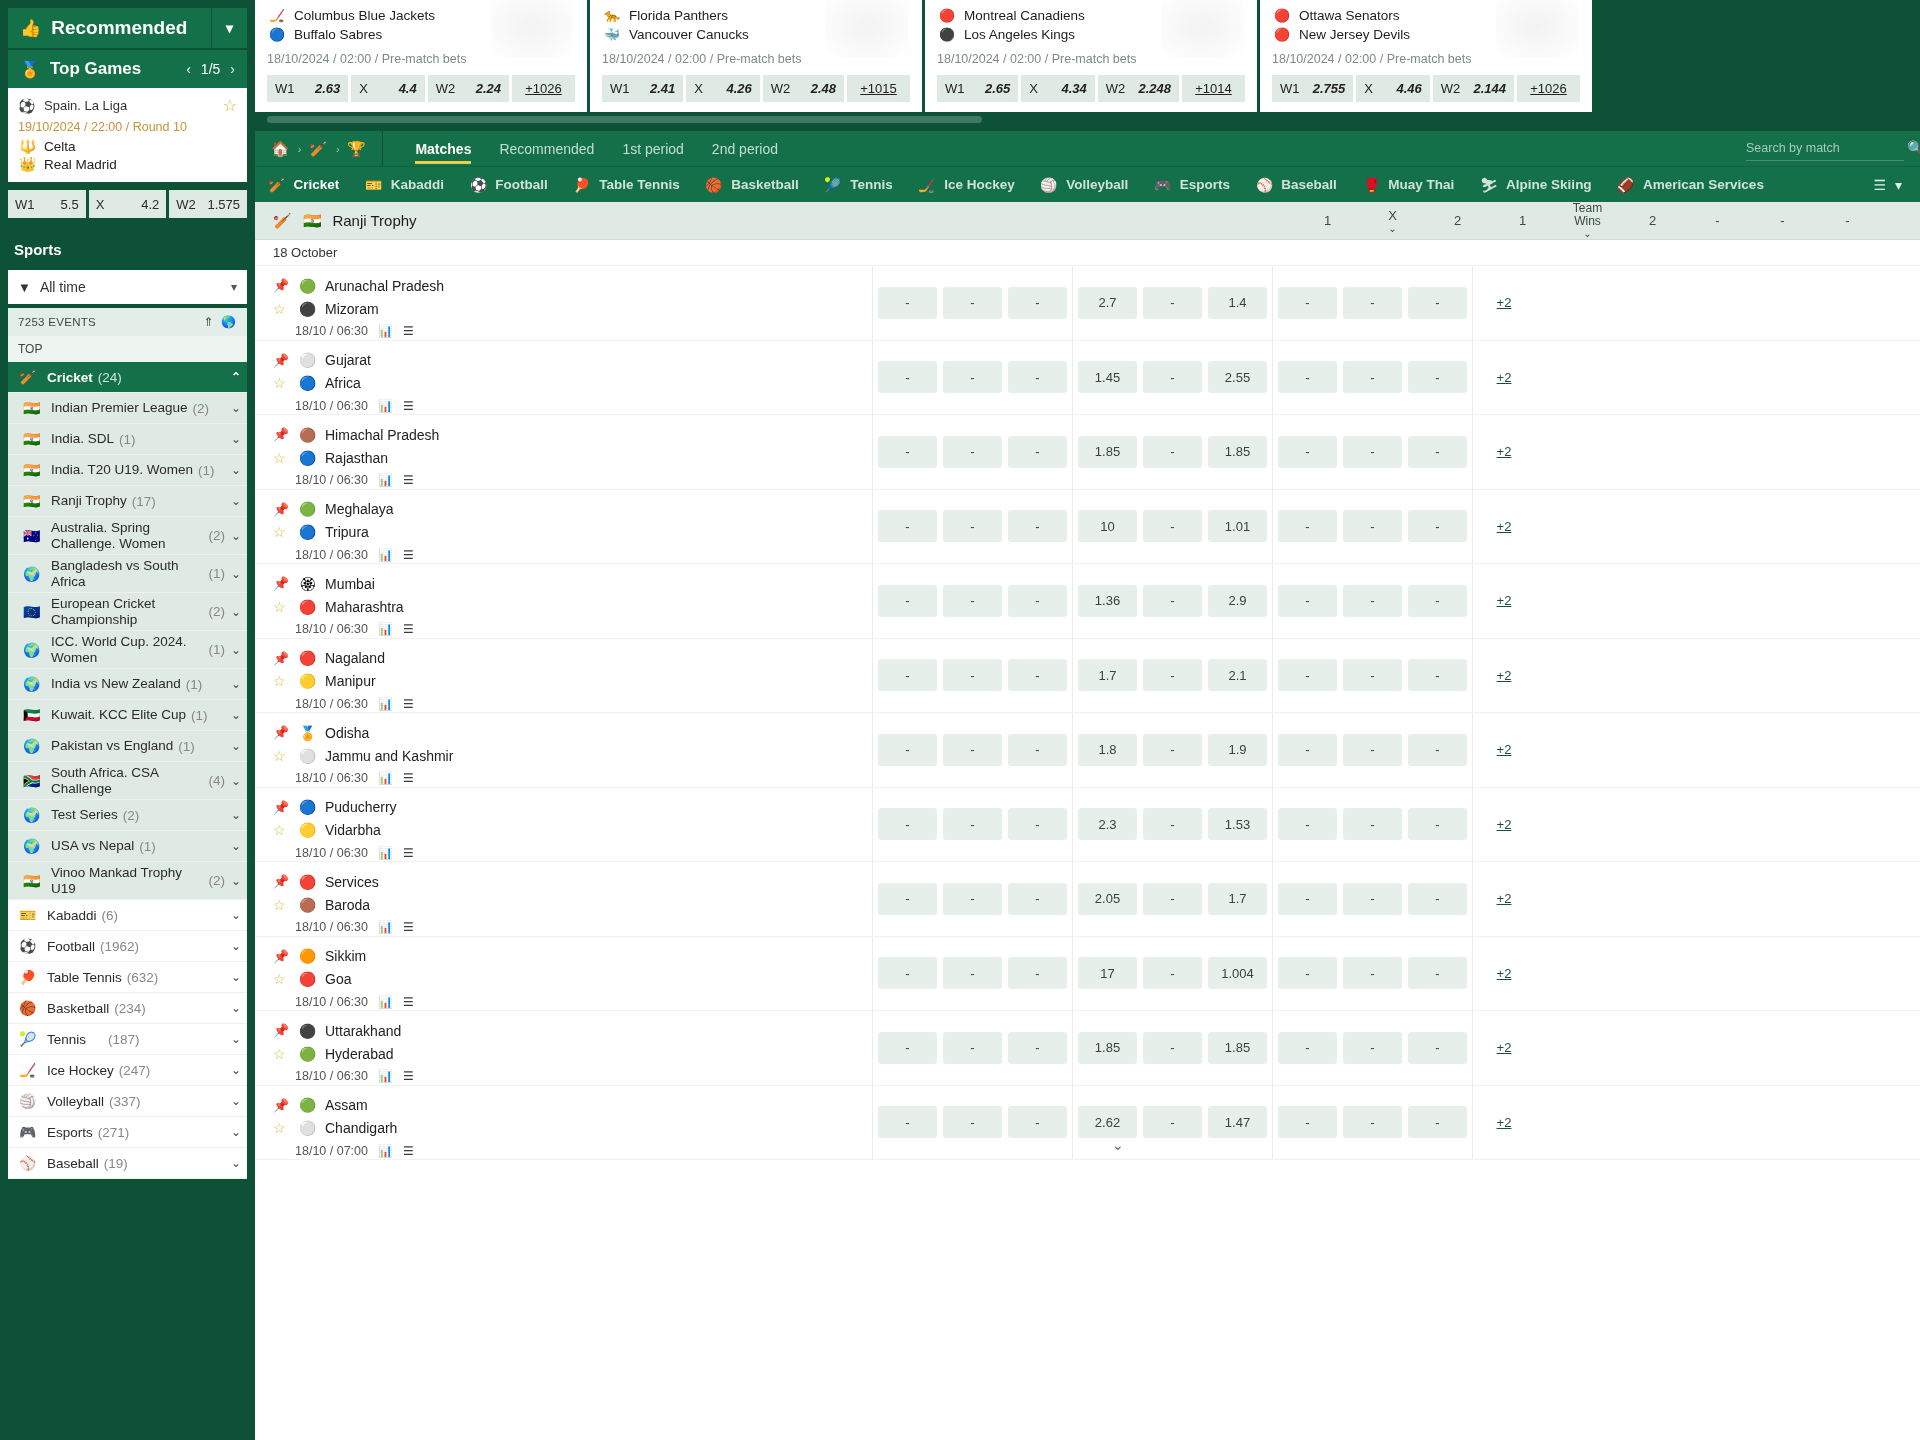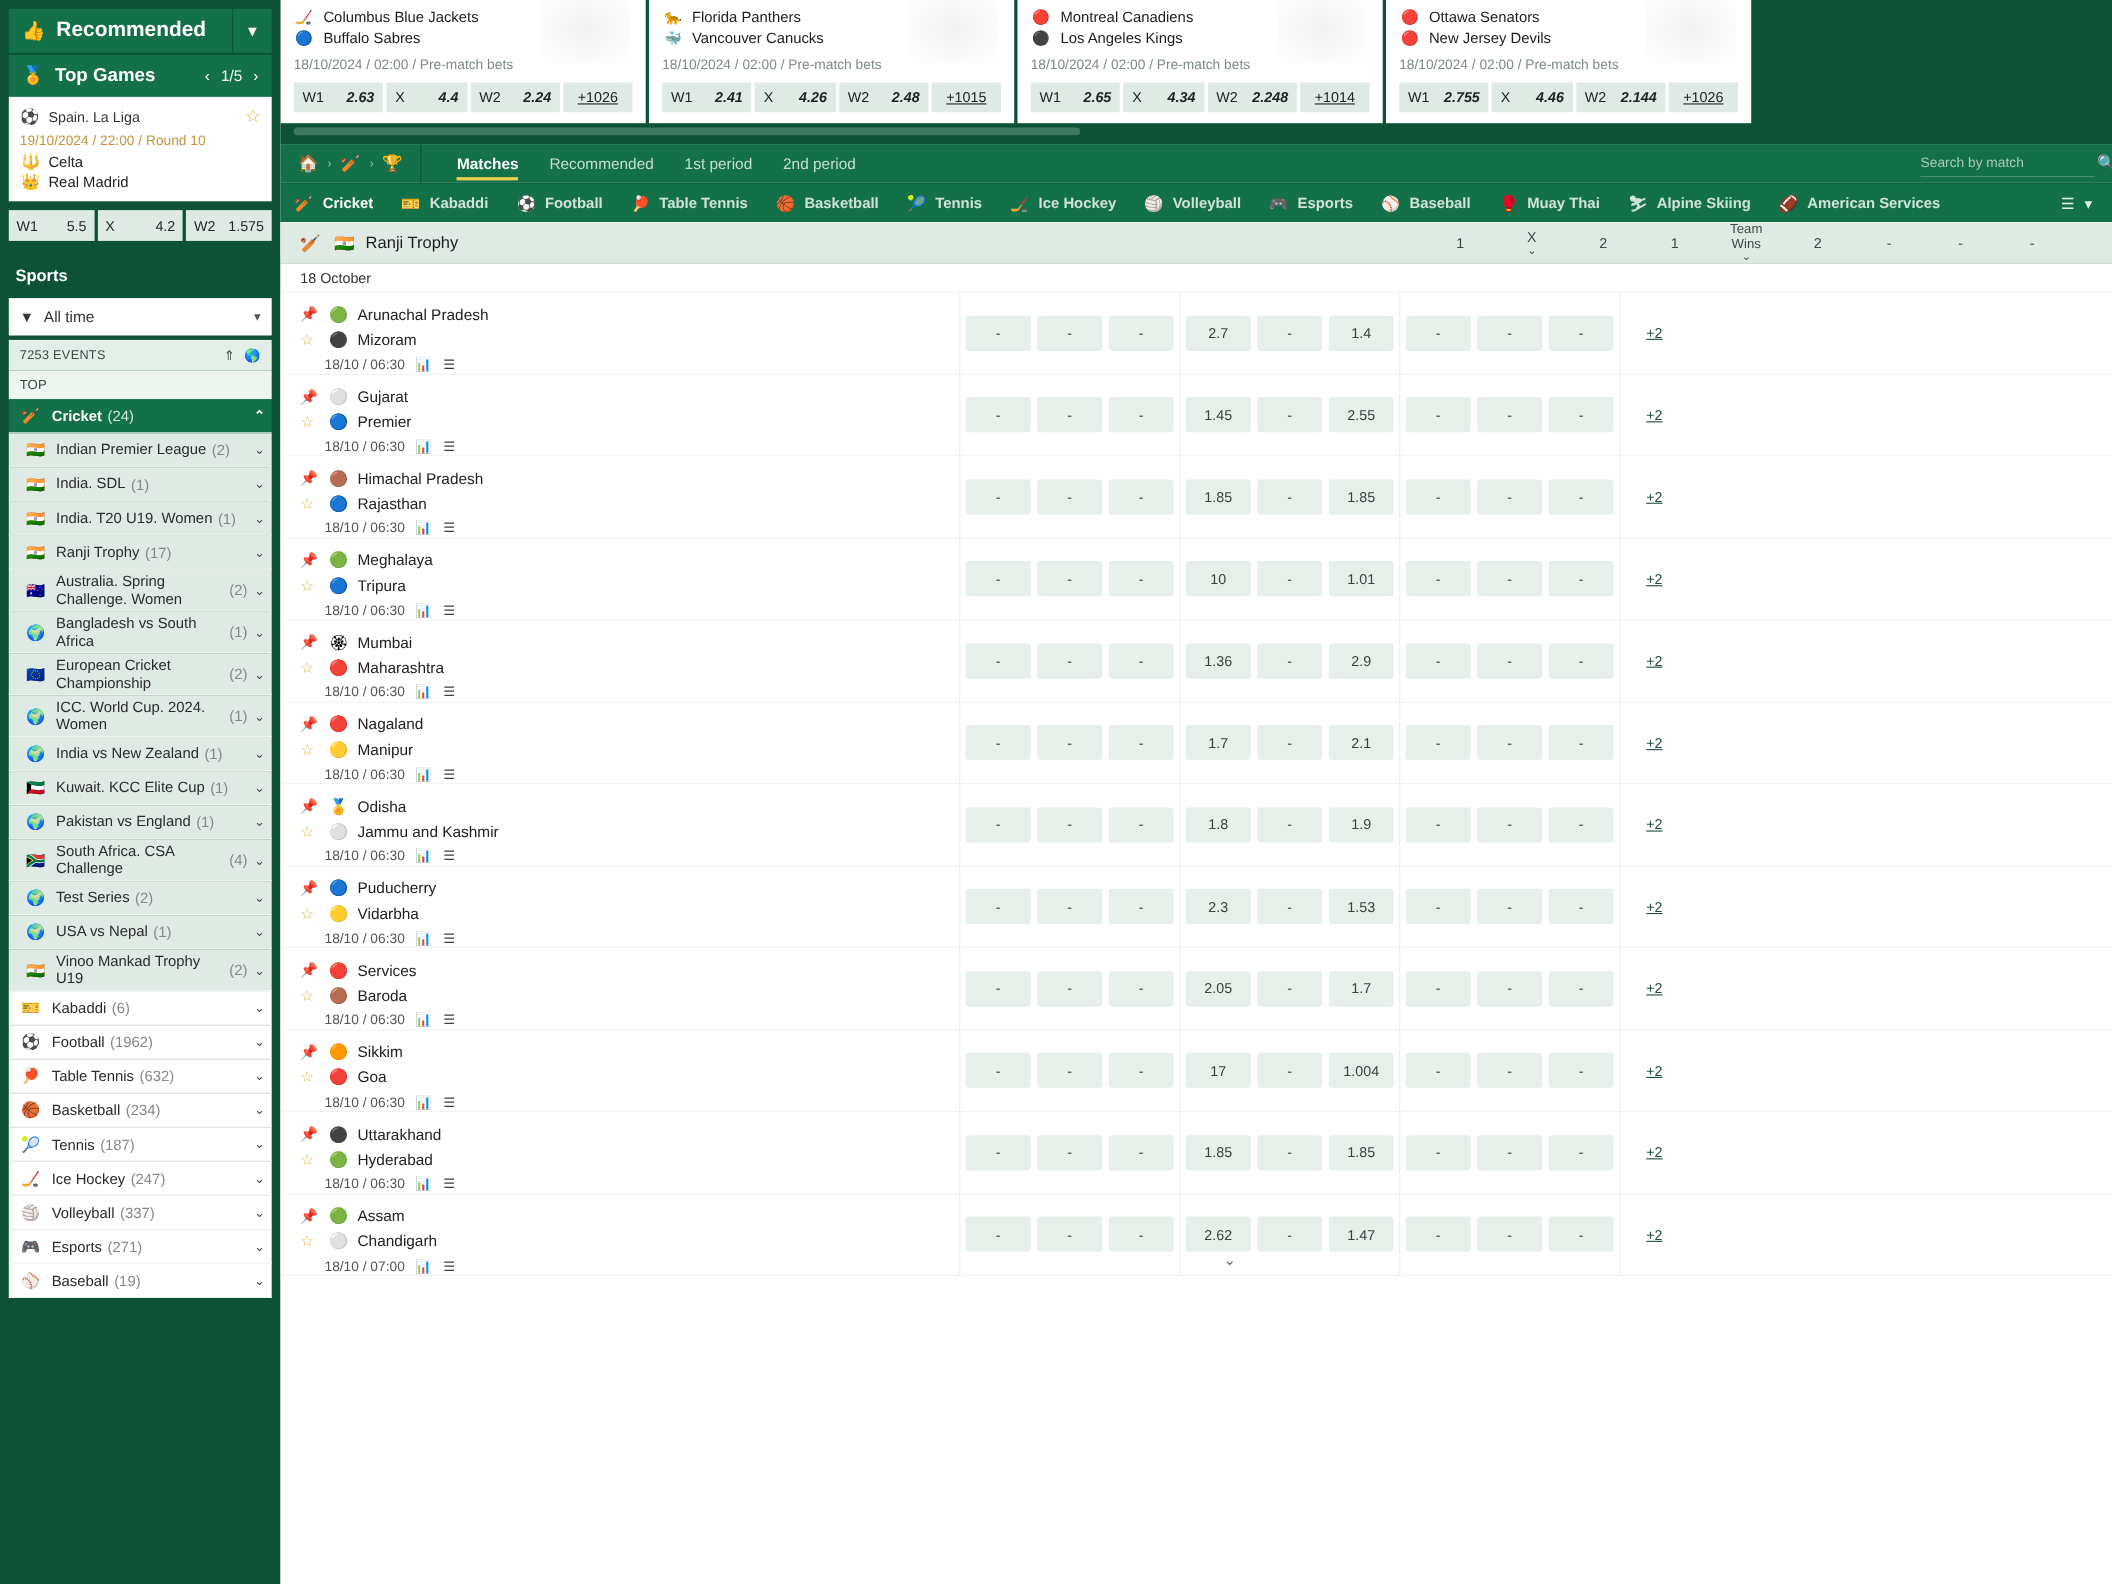--- a/index.html
+++ b/index.html
@@ -413,21 +413,21 @@
       </div>
       <div class="sb-item">
         <span class="fl">🏀</span>
         <span class="lbl">Basketball</span>
         <span class="cnt" style="margin-left:5px">(234)</span>
         <span class="chev">⌄</span>
       </div>
       <div class="sb-item">
         <span class="fl">🎾</span>
         <span class="lbl">Tennis</span>
-        <span class="cnt" style="margin-left:5px">(187)</span>
+        <span class="cnt" style="margin-left:22px">(187)</span>
         <span class="chev">⌄</span>
       </div>
       <div class="sb-item">
         <span class="fl">🏒</span>
         <span class="lbl">Ice Hockey</span>
         <span class="cnt" style="margin-left:5px">(247)</span>
         <span class="chev">⌄</span>
       </div>
       <div class="sb-item">
         <span class="fl">🏐</span>
@@ -741,21 +741,21 @@
       <div class="mrow">
         <div class="info">
           <div class="line">
             <span class="pin">📌</span>
             <span class="logo">⚪</span>
             <span class="tname">Gujarat</span>
           </div>
           <div class="line">
             <span class="star">☆</span>
             <span class="logo">🔵</span>
-            <span class="tname">Premier</span>
+            <span class="tname">Africa</span>
           </div>
           <div class="sub" style="margin-left:22px">
             <span>18/10 / 06:30</span>
             <span class="ico">📊</span>
             <span class="ico">☰</span>
           </div>
         </div>
         <div class="vline" style="position:relative;width:1px;background:#e9eeeb;height:74px;"></div>
         <div class="oddsgrid">
           <div class="ogroup">

